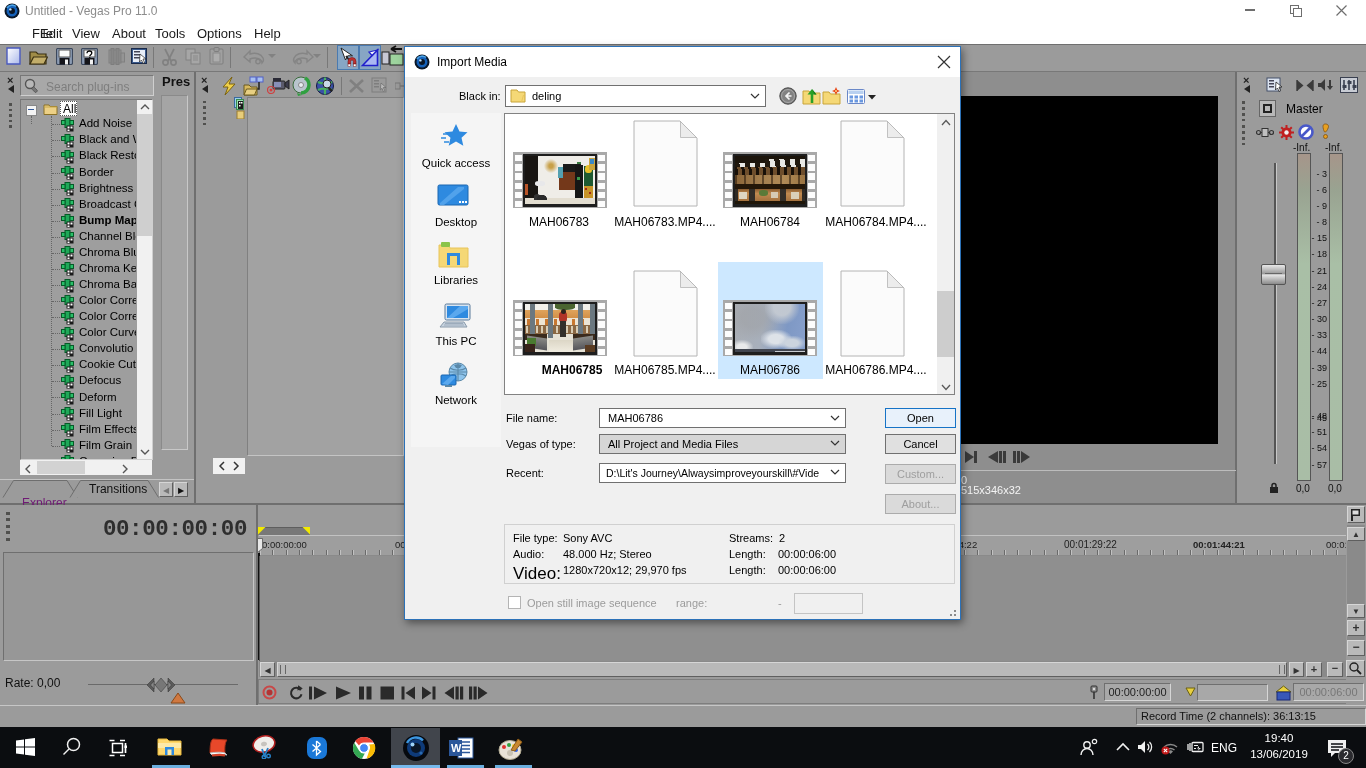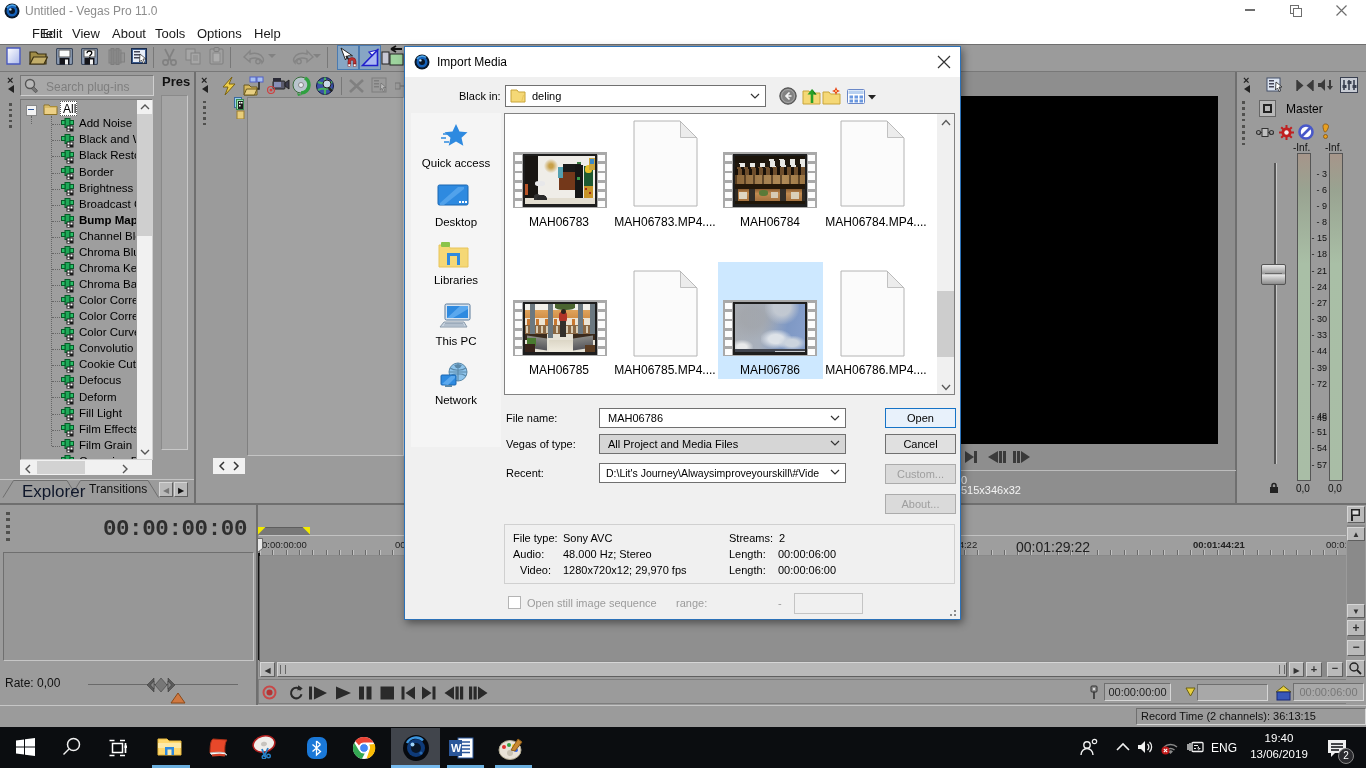--- a/index.html
+++ b/index.html
@@ -543,21 +543,21 @@
  <div class="a" style="left:79px;top:454.8px;font-size:11.5px;color:#000;white-space:nowrap;">Gaussian Bl</div>
 </div>
 
  <div class="a" style="left:0px;top:479px;width:194px;height:1px;background:#c4c4c4;"></div>
  <div class="a" style="left:2px;top:480px;">
       <svg width="192" height="18">
         <path d="M1 17.5L11.5 0.5H65L75.5 17.5" fill="#9b9b9b" stroke="#6e6e6e"></path>
         <path d="M68 17.5L78.5 0.5H146L156.5 17.5" fill="#9b9b9b" stroke="#6e6e6e"></path>
       </svg>
     </div>
- <div class="a" style="left:22px;top:482px;font-size:17px;color:#0f172a;">Explorer</div>
+ <div class="a" style="left:22px;top:496px;font-size:12px;color:#701a75;">Explorer</div>
  <div class="a" style="left:89px;top:482px;font-size:12px;color:#111;">Transitions</div>
  <div class="a btn3d" style="left:159px;top:482px;width:14px;height:15px;">
       <div style="font-size:8px;color:#777;text-align:center;padding-top:3px;">◀</div>
     </div>
  <div class="a btn3d" style="left:174px;top:482px;width:14px;height:15px;">
       <div style="font-size:8px;color:#111;text-align:center;padding-top:3px;">▶</div>
     </div>
 </div>
 
 <div id="mediapanel">
@@ -775,21 +775,21 @@
  <div class="a" style="left:1311px;top:217.0px;width:16px;font-size:9px;color:#111;text-align:right;">- 8</div>
  <div class="a" style="left:1311px;top:233.2px;width:16px;font-size:9px;color:#111;text-align:right;">- 15</div>
  <div class="a" style="left:1311px;top:249.4px;width:16px;font-size:9px;color:#111;text-align:right;">- 18</div>
  <div class="a" style="left:1311px;top:265.5px;width:16px;font-size:9px;color:#111;text-align:right;">- 21</div>
  <div class="a" style="left:1311px;top:281.7px;width:16px;font-size:9px;color:#111;text-align:right;">- 24</div>
  <div class="a" style="left:1311px;top:297.9px;width:16px;font-size:9px;color:#111;text-align:right;">- 27</div>
  <div class="a" style="left:1311px;top:314.0px;width:16px;font-size:9px;color:#111;text-align:right;">- 30</div>
  <div class="a" style="left:1311px;top:330.2px;width:16px;font-size:9px;color:#111;text-align:right;">- 33</div>
  <div class="a" style="left:1311px;top:346.4px;width:16px;font-size:9px;color:#111;text-align:right;">- 44</div>
  <div class="a" style="left:1311px;top:362.5px;width:16px;font-size:9px;color:#111;text-align:right;">- 39</div>
- <div class="a" style="left:1311px;top:378.7px;width:16px;font-size:9px;color:#111;text-align:right;">- 72</div>
+ <div class="a" style="left:1311px;top:378.7px;width:16px;font-size:9px;color:#111;text-align:right;">- 25</div>
  <div class="a" style="left:1311px;top:413px;width:16px;font-size:9px;color:#111;text-align:right;">- 45</div>
  <div class="a" style="left:1311px;top:411.1px;width:16px;font-size:9px;color:#111;text-align:right;">- 48</div>
  <div class="a" style="left:1311px;top:427.2px;width:16px;font-size:9px;color:#111;text-align:right;">- 51</div>
  <div class="a" style="left:1311px;top:443.4px;width:16px;font-size:9px;color:#111;text-align:right;">- 54</div>
  <div class="a" style="left:1311px;top:459.6px;width:16px;font-size:9px;color:#111;text-align:right;">- 57</div>
 </div>
 
  <div class="a" style="left:1274px;top:163px;width:2px;height:301px;background:#555;border-right:1px solid #c8c8c8;"></div>
  <div class="a" style="left:1261px;top:264px;width:25px;height:21px;background:linear-gradient(180deg,#e8e8e8,#9a9a9a 45%,#c8c8c8 50%,#e0e0e0 55%,#8a8a8a);border:1px solid #555;border-radius:2px;box-sizing:border-box;">
       <div style="margin:2px 3px;height:6px;border-bottom:1px solid #666;"></div>
@@ -845,21 +845,21 @@
 
  <div class="a" style="left:259px;top:535px;width:1087px;height:21px;background:#9e9e9e;border-top:1px solid #c2c2c2;border-bottom:1px solid #8a8a8a;box-sizing:border-box;"></div>
  <div class="a" style="left:259px;top:550px;width:1087px;height:4.5px;background-image:repeating-linear-gradient(90deg,#6a6a6a 0 1px,#c2c2c2 1px 2px,transparent 2px 13.3px);"></div>
  <div id="rulerlabels" style="position:absolute;left:0;top:0;width:1346px;height:560px;overflow:hidden;">
  <div class="a" style="left:262px;top:539px;font-size:9.5px;color:#222;white-space:nowrap;">0:00:00:00</div>
  <div class="a" style="left:395px;top:539px;font-size:9.5px;color:#222;white-space:nowrap;">00:00:14:22</div>
  <div class="a" style="left:528px;top:539px;font-size:9.5px;color:#222;white-space:nowrap;">00:00:29:22</div>
  <div class="a" style="left:661px;top:539px;font-size:9.5px;color:#222;white-space:nowrap;">00:00:44:22</div>
  <div class="a" style="left:794px;top:539px;font-size:9.5px;color:#222;white-space:nowrap;">00:00:59:22</div>
  <div class="a" style="left:927px;top:539px;font-size:9.5px;color:#222;white-space:nowrap;">00:01:14:22</div>
- <div class="a" style="left:1016px;top:539px;font-size:14px;color:#222;white-space:nowrap;">00:01:29:22</div>
+ <div class="a" style="left:1064px;top:539px;font-size:10px;color:#222;white-space:nowrap;">00:01:29:22</div>
  <div class="a" style="left:1193px;top:539px;font-size:9.5px;color:#222;white-space:nowrap;font-weight:bold;">00:01:44:21</div>
  <div class="a" style="left:1326px;top:539px;font-size:9.5px;color:#222;white-space:nowrap;">00:01:59:21</div>
 </div>
  <div class="a" style="left:257px;top:538px;">
       <svg width="7" height="15">
         <path d="M0.5 0.5h5v10l-5 4z" fill="#e8e8e8" stroke="#555" stroke-width="0.8"></path>
       </svg>
     </div>
  <div class="a" style="left:258px;top:553px;width:1.5px;height:107px;background:#111;"></div>
 
@@ -1232,21 +1232,21 @@
   <div class="a" style="left:48px;top:30px;width:22px;height:6px;background:#3a2a1c;"></div>
   <div class="a" style="left:2px;top:33px;width:20px;height:12px;background:linear-gradient(180deg,#8a8a86,#55555a);transform:skewY(8deg);"></div>
   <div class="a" style="left:48px;top:33px;width:20px;height:12px;background:linear-gradient(180deg,#8a8a86,#55555a);transform:skewY(-8deg);"></div>
   <div class="a" style="left:2px;top:34px;width:9px;height:8px;background:#4a7a30;"></div>
   <div class="a" style="left:0px;top:40px;width:10px;height:8px;background:#38231a;"></div>
   <div class="a" style="left:60px;top:41px;width:10px;height:7px;background:#5a3c22;"></div>
   <div class="a" style="left:24px;top:36px;width:24px;height:12px;background:linear-gradient(180deg,#dcd6c6,#f0ece0);"></div>
  </div>
         </div>
 </div>
-<div class="flab" style="left:499px;top:363px;">MAH06785</div>
+<div class="flab" style="left:512px;top:363px;font-weight:bold;">MAH06785</div>
 
 <div class="doc" style="left:633px;top:270px;">
         <svg width="65" height="87">
           <path d="M1 1h46l17 17v68H1z" fill="#fbfbfb" stroke="#b4b4b4"></path>
           <path d="M47.5 1.5l16 16h-16z" fill="#ececec" stroke="#b4b4b4" stroke-width="0.8"></path>
         </svg>
       </div>
 <div class="flab" style="left:605px;top:363px;">MAH06785.MP4....</div>
 
 <div class="film" style="left:723px;top:300px;">
@@ -1316,21 +1316,21 @@
 <div class="a" style="left:885px;top:408px;width:71px;height:20px;background:#e8f1fb;border:1px solid #1673c6;box-sizing:border-box;font-size:11px;color:#000;text-align:center;padding-top:3px;">Open</div>
 <div class="a" style="left:885px;top:434px;width:71px;height:20px;background:#e0e0e0;border:1px solid #707070;box-sizing:border-box;font-size:11px;color:#000;text-align:center;padding-top:3px;">Cancel</div>
 <div class="a" style="left:885px;top:464px;width:71px;height:20px;background:#dadada;border:1px solid #ababab;box-sizing:border-box;font-size:11px;color:#9e9e9e;text-align:center;padding-top:3px;">Custom...</div>
 <div class="a" style="left:885px;top:494px;width:71px;height:20px;background:#dadada;border:1px solid #ababab;box-sizing:border-box;font-size:11px;color:#9e9e9e;text-align:center;padding-top:3px;">About...</div>
 
 <div class="a" style="left:504px;top:524px;width:451px;height:60px;background:#f0f0f0;border:1px solid #d0d0d0;box-sizing:border-box;"></div>
 <div class="a" style="left:513px;top:532px;font-size:11px;color:#000;">File type:</div>
 <div class="a" style="left:563px;top:532px;font-size:11px;color:#000;">Sony AVC</div>
 <div class="a" style="left:513px;top:548px;font-size:11px;color:#000;">Audio:</div>
 <div class="a" style="left:563px;top:548px;font-size:11px;color:#000;">48.000 Hz; Stereo</div>
-<div class="a" style="left:513px;top:564px;font-size:11px;color:#000;margin-left:7px;">Video:</div>
+<div class="a" style="left:513px;top:564px;font-size:17px;color:#000;">Video:</div>
 <div class="a" style="left:563px;top:564px;font-size:11px;color:#000;">1280x720x12; 29,970 fps</div>
 <div class="a" style="left:729px;top:532px;font-size:11px;color:#000;">Streams:</div>
 <div class="a" style="left:779px;top:532px;font-size:11px;color:#000;">2</div>
 <div class="a" style="left:729px;top:548px;font-size:11px;color:#000;">Length:</div>
 <div class="a" style="left:778px;top:548px;font-size:11px;color:#000;">00:00:06:00</div>
 <div class="a" style="left:729px;top:564px;font-size:11px;color:#000;">Length:</div>
 <div class="a" style="left:778px;top:564px;font-size:11px;color:#000;">00:00:06:00</div>
 
 <div class="a" style="left:508px;top:596px;width:13px;height:13px;background:#fff;border:1px solid #b4b4b4;box-sizing:border-box;"></div>
 <div class="a" style="left:527px;top:597px;font-size:11px;color:#9b9b9b;">Open still image sequence</div>

